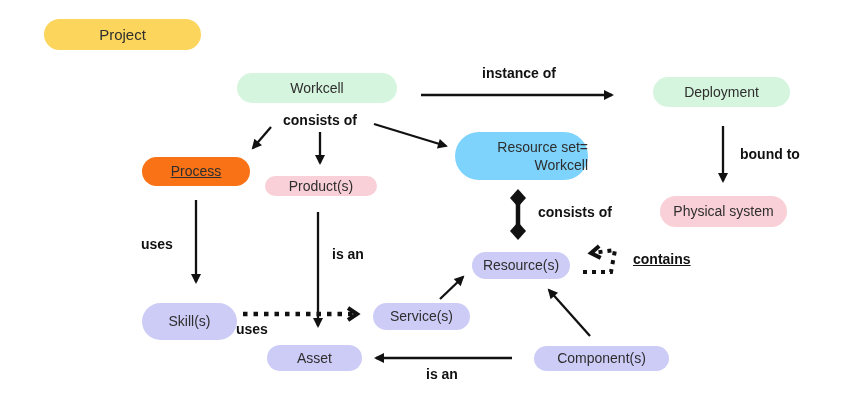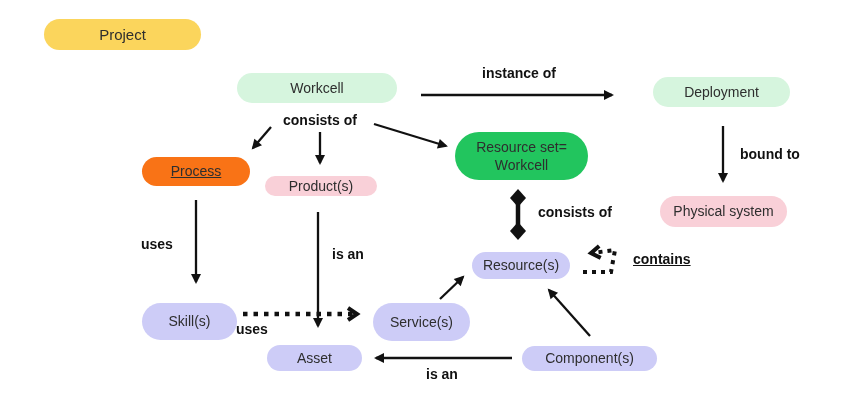--- a/index.html
+++ b/index.html
@@ -13,24 +13,24 @@
     border-radius:999px;color:#2e2e2e;font-size:14px;line-height:1.3;text-align:center;white-space:nowrap;
   }
   #n-project{left:44px;top:19px;width:157px;height:31px;font-size:15px;}
   #n-solution{left:237px;top:73px;width:160px;height:30px;}
   #n-deployment{left:653px;top:77px;width:137px;height:30px;}
   #n-process{left:142px;top:157px;width:108px;height:29px;}
   #n-products{left:265px;top:176px;width:112px;height:20px;}
   #n-resource-set{left:455px;top:132px;width:133px;height:48px;border-radius:26px;}
   #n-physical-system{left:660px;top:196px;width:127px;height:31px;}
   #n-skills{left:142px;top:303px;width:95px;height:37px;}
-  #n-services{left:373px;top:303px;width:97px;height:38px;}
+  #n-services{left:373px;top:303px;width:97px;height:27px;}
   #n-resources{left:472px;top:252px;width:98px;height:27px;}
   #n-asset{left:267px;top:345px;width:95px;height:26px;}
-  #n-components{left:522px;top:346px;width:135px;height:25px;}
+  #n-components{left:534px;top:346px;width:135px;height:25px;}
   .elabel{position:absolute;font-weight:700;font-size:14px;color:#111;white-space:nowrap;}
   #l-instance-of{left:482px;top:65px;}
   #l-consists-of-solution{left:283px;top:112px;}
   #l-bound-to{left:740px;top:146px;}
   #l-consists-of-workcell{left:538px;top:204px;}
   #l-contains{left:633px;top:251px;text-decoration:underline;}
   #l-uses-process{left:141px;top:236px;}
   #l-is-an-product{left:332px;top:246px;}
   #l-uses-skill{left:236px;top:321px;}
   #l-is-an-component{left:426px;top:366px;}
@@ -89,21 +89,21 @@
   </div>
   <div class="node" id="n-deployment" style="background: rgb(214, 245, 222);">
     <span>Deployment</span>
   </div>
   <div class="node" id="n-process" style="background: #f97316; text-decoration: underline;">
     <span>Process</span>
   </div>
   <div class="node" id="n-products" style="background: rgb(249, 208, 216);">
     <span>Product(s)</span>
   </div>
-  <div class="node" id="n-resource-set" style="background: #22c55e;">
+  <div class="node" id="n-resource-set" style="background: #7dd3fc; align-items: flex-end;">
     <span>Resource set=</span>
     <span>Workcell</span>
   </div>
   <div class="node" id="n-physical-system" style="background: rgb(249, 208, 216);">
     <span>Physical system</span>
   </div>
   <div class="node" id="n-skills" style="background: rgb(205, 204, 247);">
     <span>Skill(s)</span>
   </div>
   <div class="node" id="n-services" style="background: rgb(205, 204, 247);">

